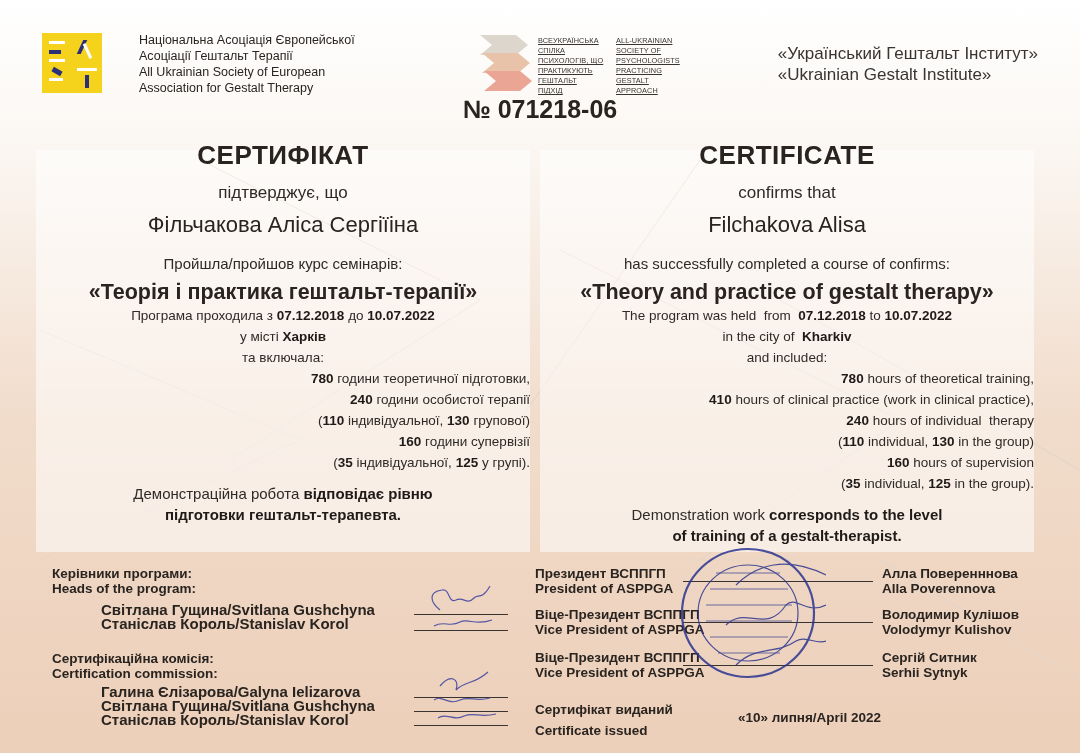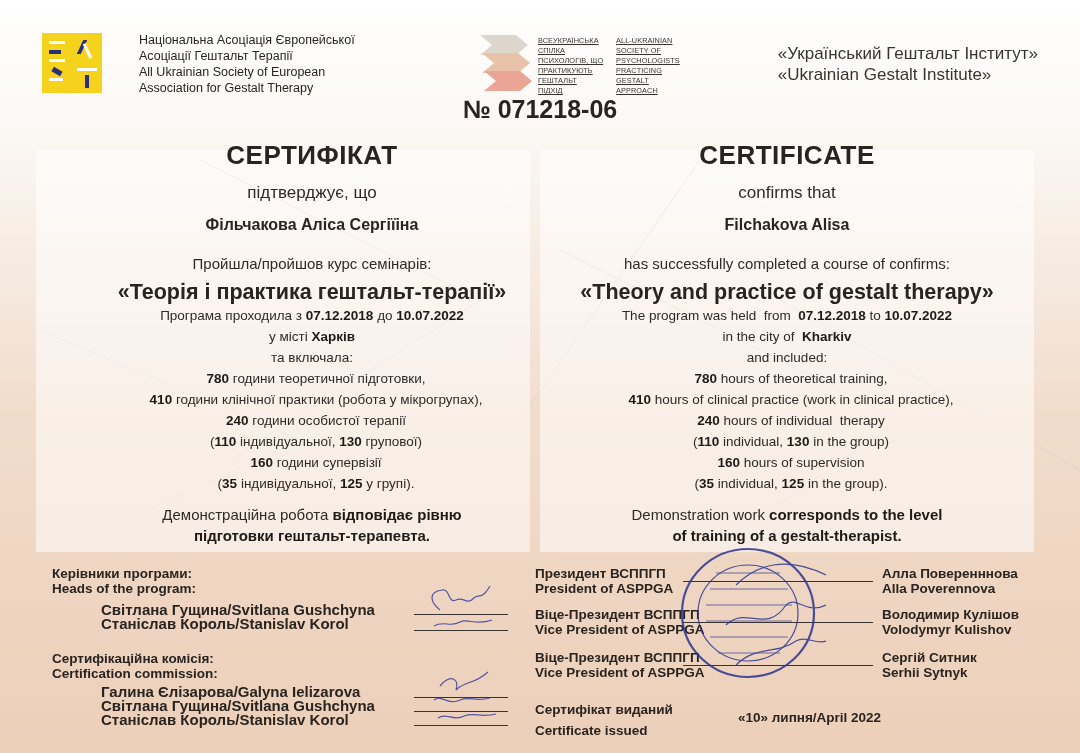--- a/index.html
+++ b/index.html
@@ -17,29 +17,29 @@
   .org-left { left: 111px; top: 32px; font-size: 12.5px; line-height: 16px; color: #2a2420; margin-left: 28px; }
   .layers { left: 478px; top: 33px; width: 58px; height: 62px; }
   .acr { top: 36px; font-size: 7.3px; line-height: 10px; color: #3a3430; letter-spacing: 0.1px; text-decoration: underline; }
   .org-right { right: 42px; top: 43px; font-size: 17px; line-height: 21px; color: #3a3430; }
   .number { left: 0; width: 1080px; top: 95px; text-align: center; font-size: 25px; font-weight: bold; color: #2a2420; }
   
   .panel { top: 150px; width: 494px; height: 402px; background: rgba(255,255,255,0.55); }
   .panel-l { left: 36px; }
   .panel-r { left: 540px; }
   .col { position: absolute; top: 138px; width: 494px; text-align: center; }
-  .col-l { left: 30px; padding-left: 35px; }
+  .col-l { left: 36px; }
   .col-r { left: 540px; }
   .title { font-size: 26px; font-weight: bold; letter-spacing: 0.5px; height: 34px; line-height: 34px; }
   .confirms { font-size: 17px; height: 22px; line-height: 22px; margin-top: 10px; color: #2f2a27; }
-  .name { font-size: 16px; font-weight: bold; height: 26px; line-height: 26px; margin-top: 8px; }
+  .name { font-size: 22px; font-weight: normal; height: 26px; line-height: 26px; margin-top: 8px; }
   .passed { font-size: 15px; margin-top: 16px; height: 20px; line-height: 20px; color: #2f2a27; }
   .course { font-size: 21.5px; font-weight: bold; margin-top: 5px; height: 26px; line-height: 26px; }
   .line { font-size: 13.5px; height: 21px; line-height: 21px; color: #2f2a27; }
-  .list { text-align: center; padding-left: 8px; margin-top: 0; }
+  .list { text-align: right; padding-left: 8px; margin-top: 0; }
   .list .line { height: 21px; }
   .demo { font-size: 15px; line-height: 21px; margin-top: 10px; color: #2f2a27; }
   b { font-weight: bold; color: #1f1a17; }
   
   .bot { font-size: 13.5px; font-weight: bold; color: #2a2420; line-height: 15px; }
   .bot.small { font-size: 15px; line-height: 14px; }
   .sigline { position: absolute; height: 1px; background: #3a3430; }
   .sig { position: absolute; }
   .stamp { left: 676px; top: 545px; width: 150px; height: 140px; }
 </style>
@@ -111,21 +111,20 @@
   <div class="title">СЕРТИФІКАТ</div>
   <div class="confirms">підтверджує, що</div>
   <div class="name">Фільчакова Аліса Сергіїіна</div>
   <div class="passed">Пройшла/пройшов курс семінарів:</div>
   <div class="course">«Теорія і практика гештальт-терапії»</div>
   <div class="line"><span>Програма проходила з </span><b>07.12.2018</b><span> до </span><b>10.07.2022</b></div>
   <div class="line"><span>у місті </span><b>Харків</b></div>
   <div class="line">та включала:</div>
   <div class="list">
     <div class="line"><b>780</b><span> години теоретичної підготовки,</span></div>
-    <div class="line"><b>410</b><span> години клінічної практики (робота у мікрогрупах),</span></div>
     <div class="line"><b>240</b><span> години особистої терапії</span></div>
     <div class="line"><span>(</span><b>110</b><span> індивідуальної, </span><b>130</b><span> групової)</span></div>
     <div class="line"><b>160</b><span> години супервізії</span></div>
     <div class="line"><span>(</span><b>35</b><span> індивідуальної, </span><b>125</b><span> у групі).</span></div>
   </div>
   <div class="demo">
     <span>Демонстраційна робота </span><b>відповідає рівню</b><br>
     <b>підготовки гештальт-терапевта.</b>
   </div>
 </div>

